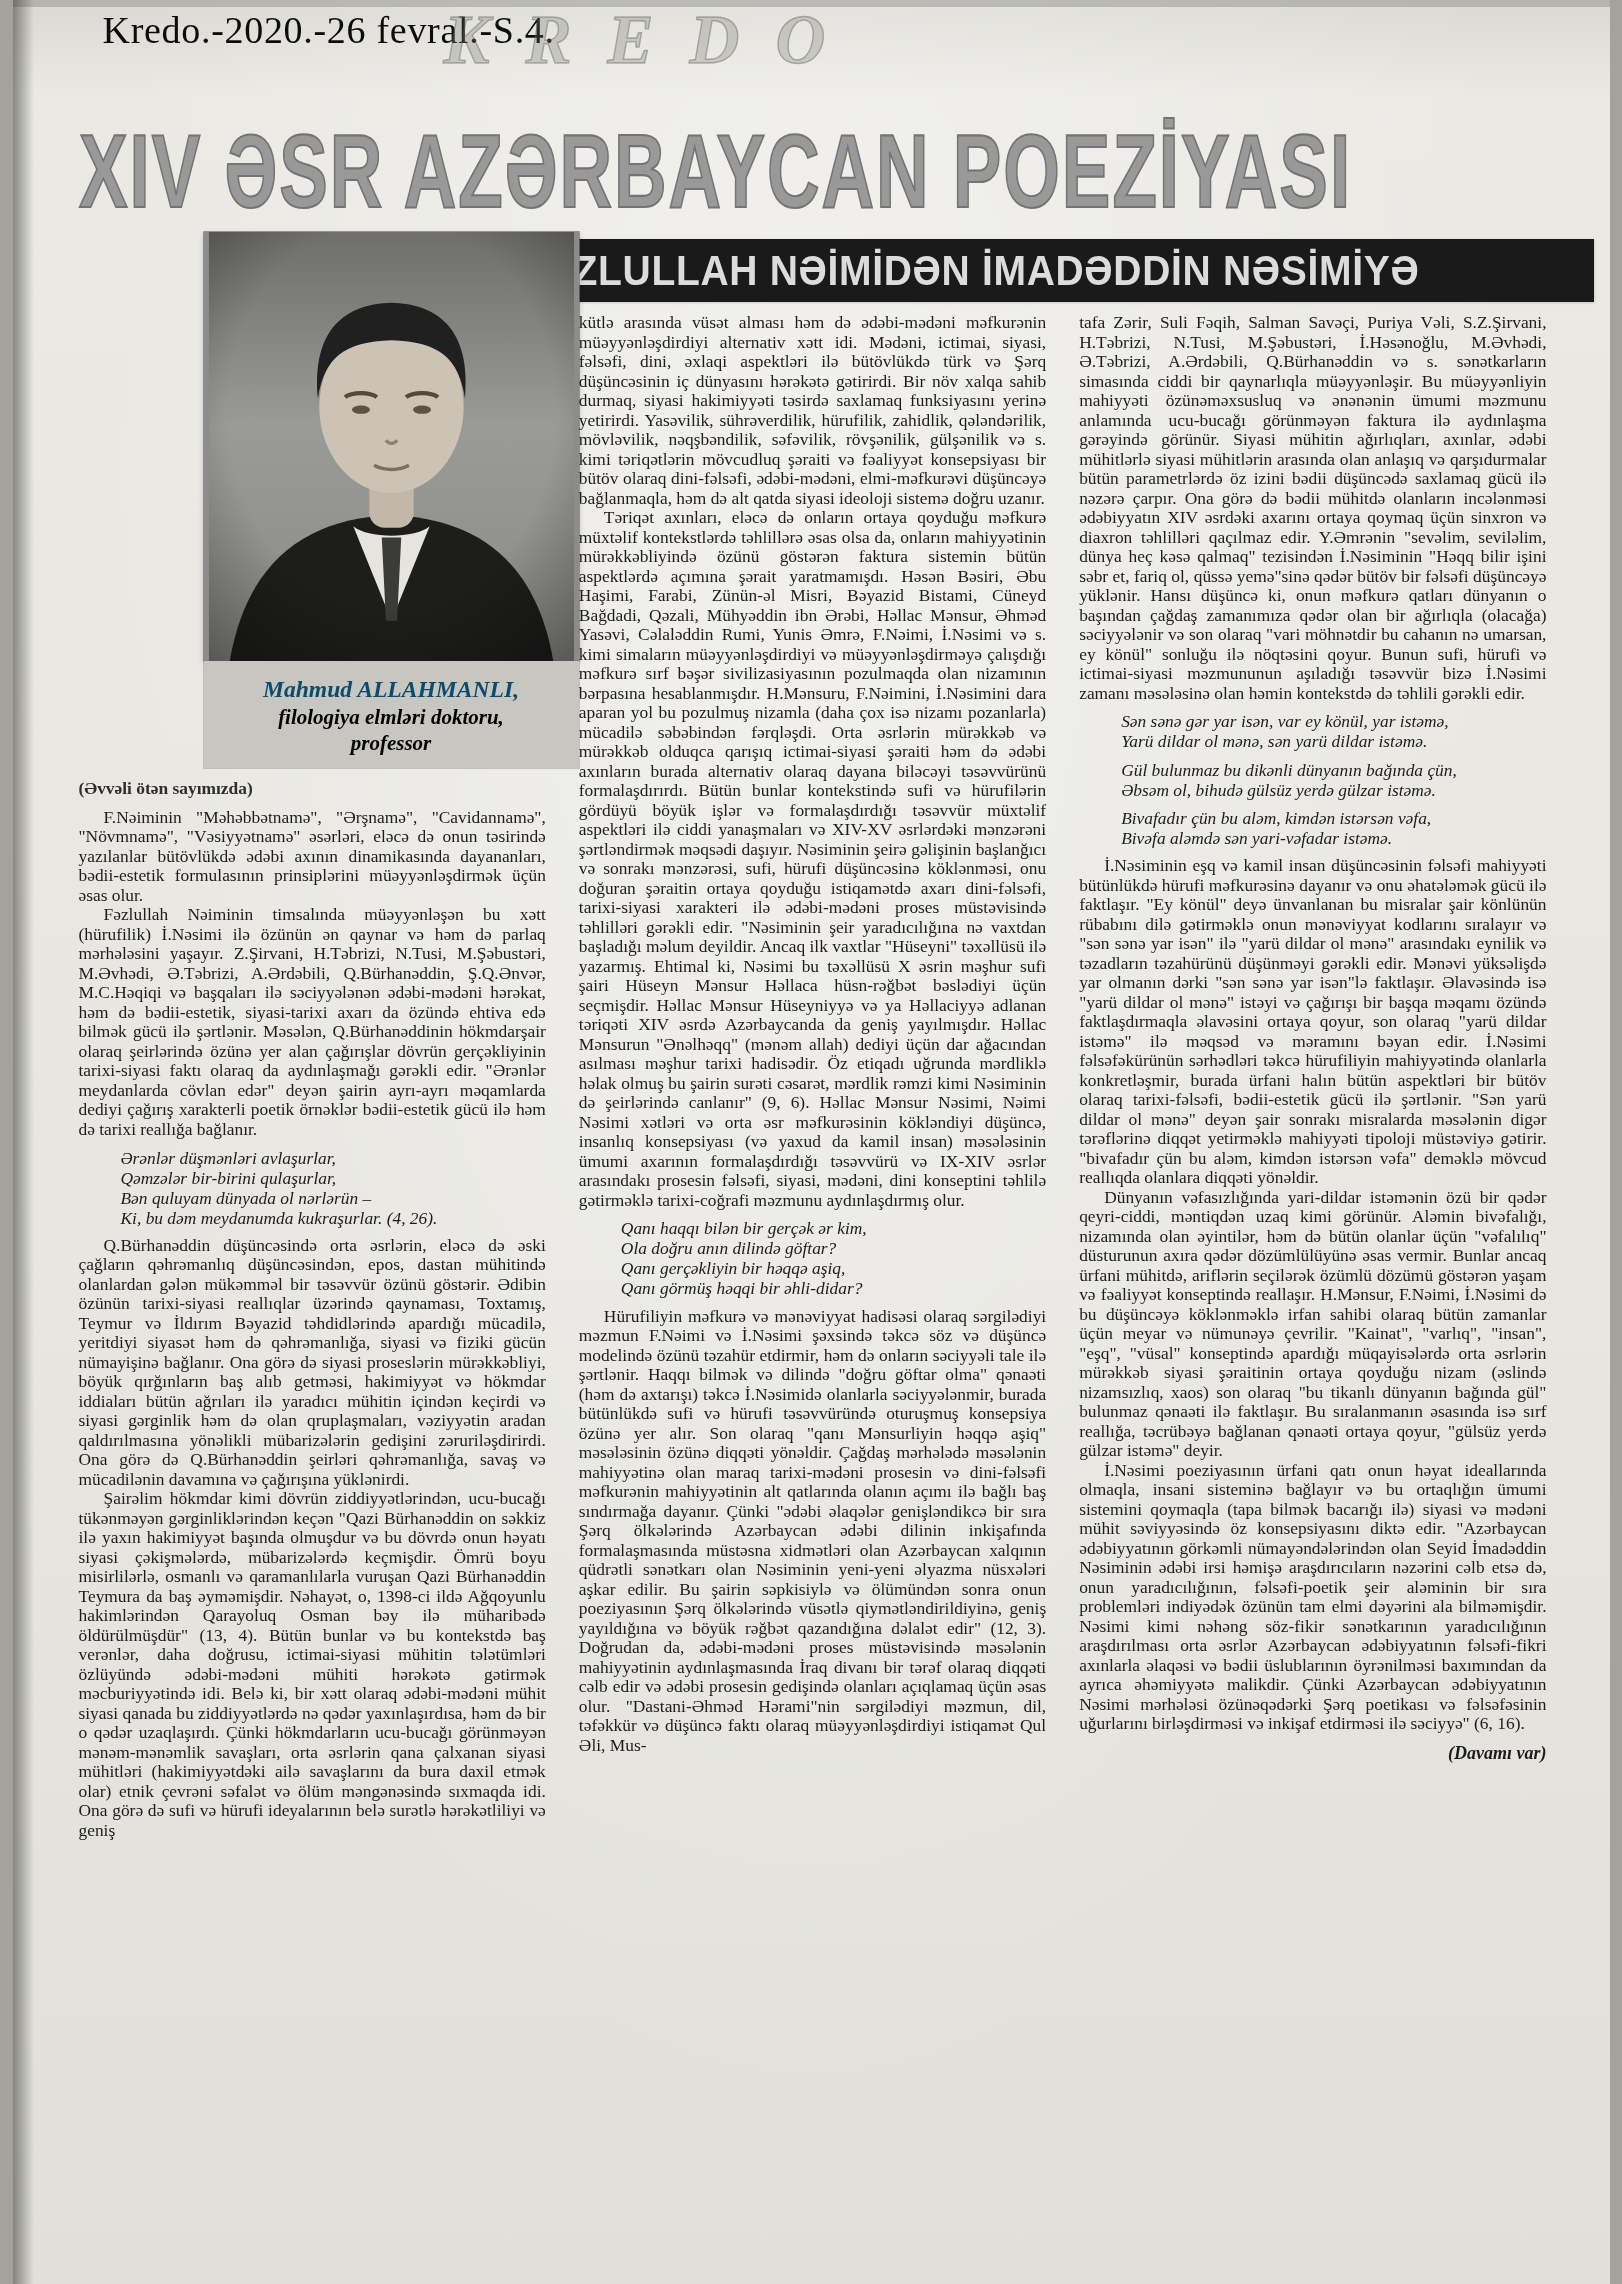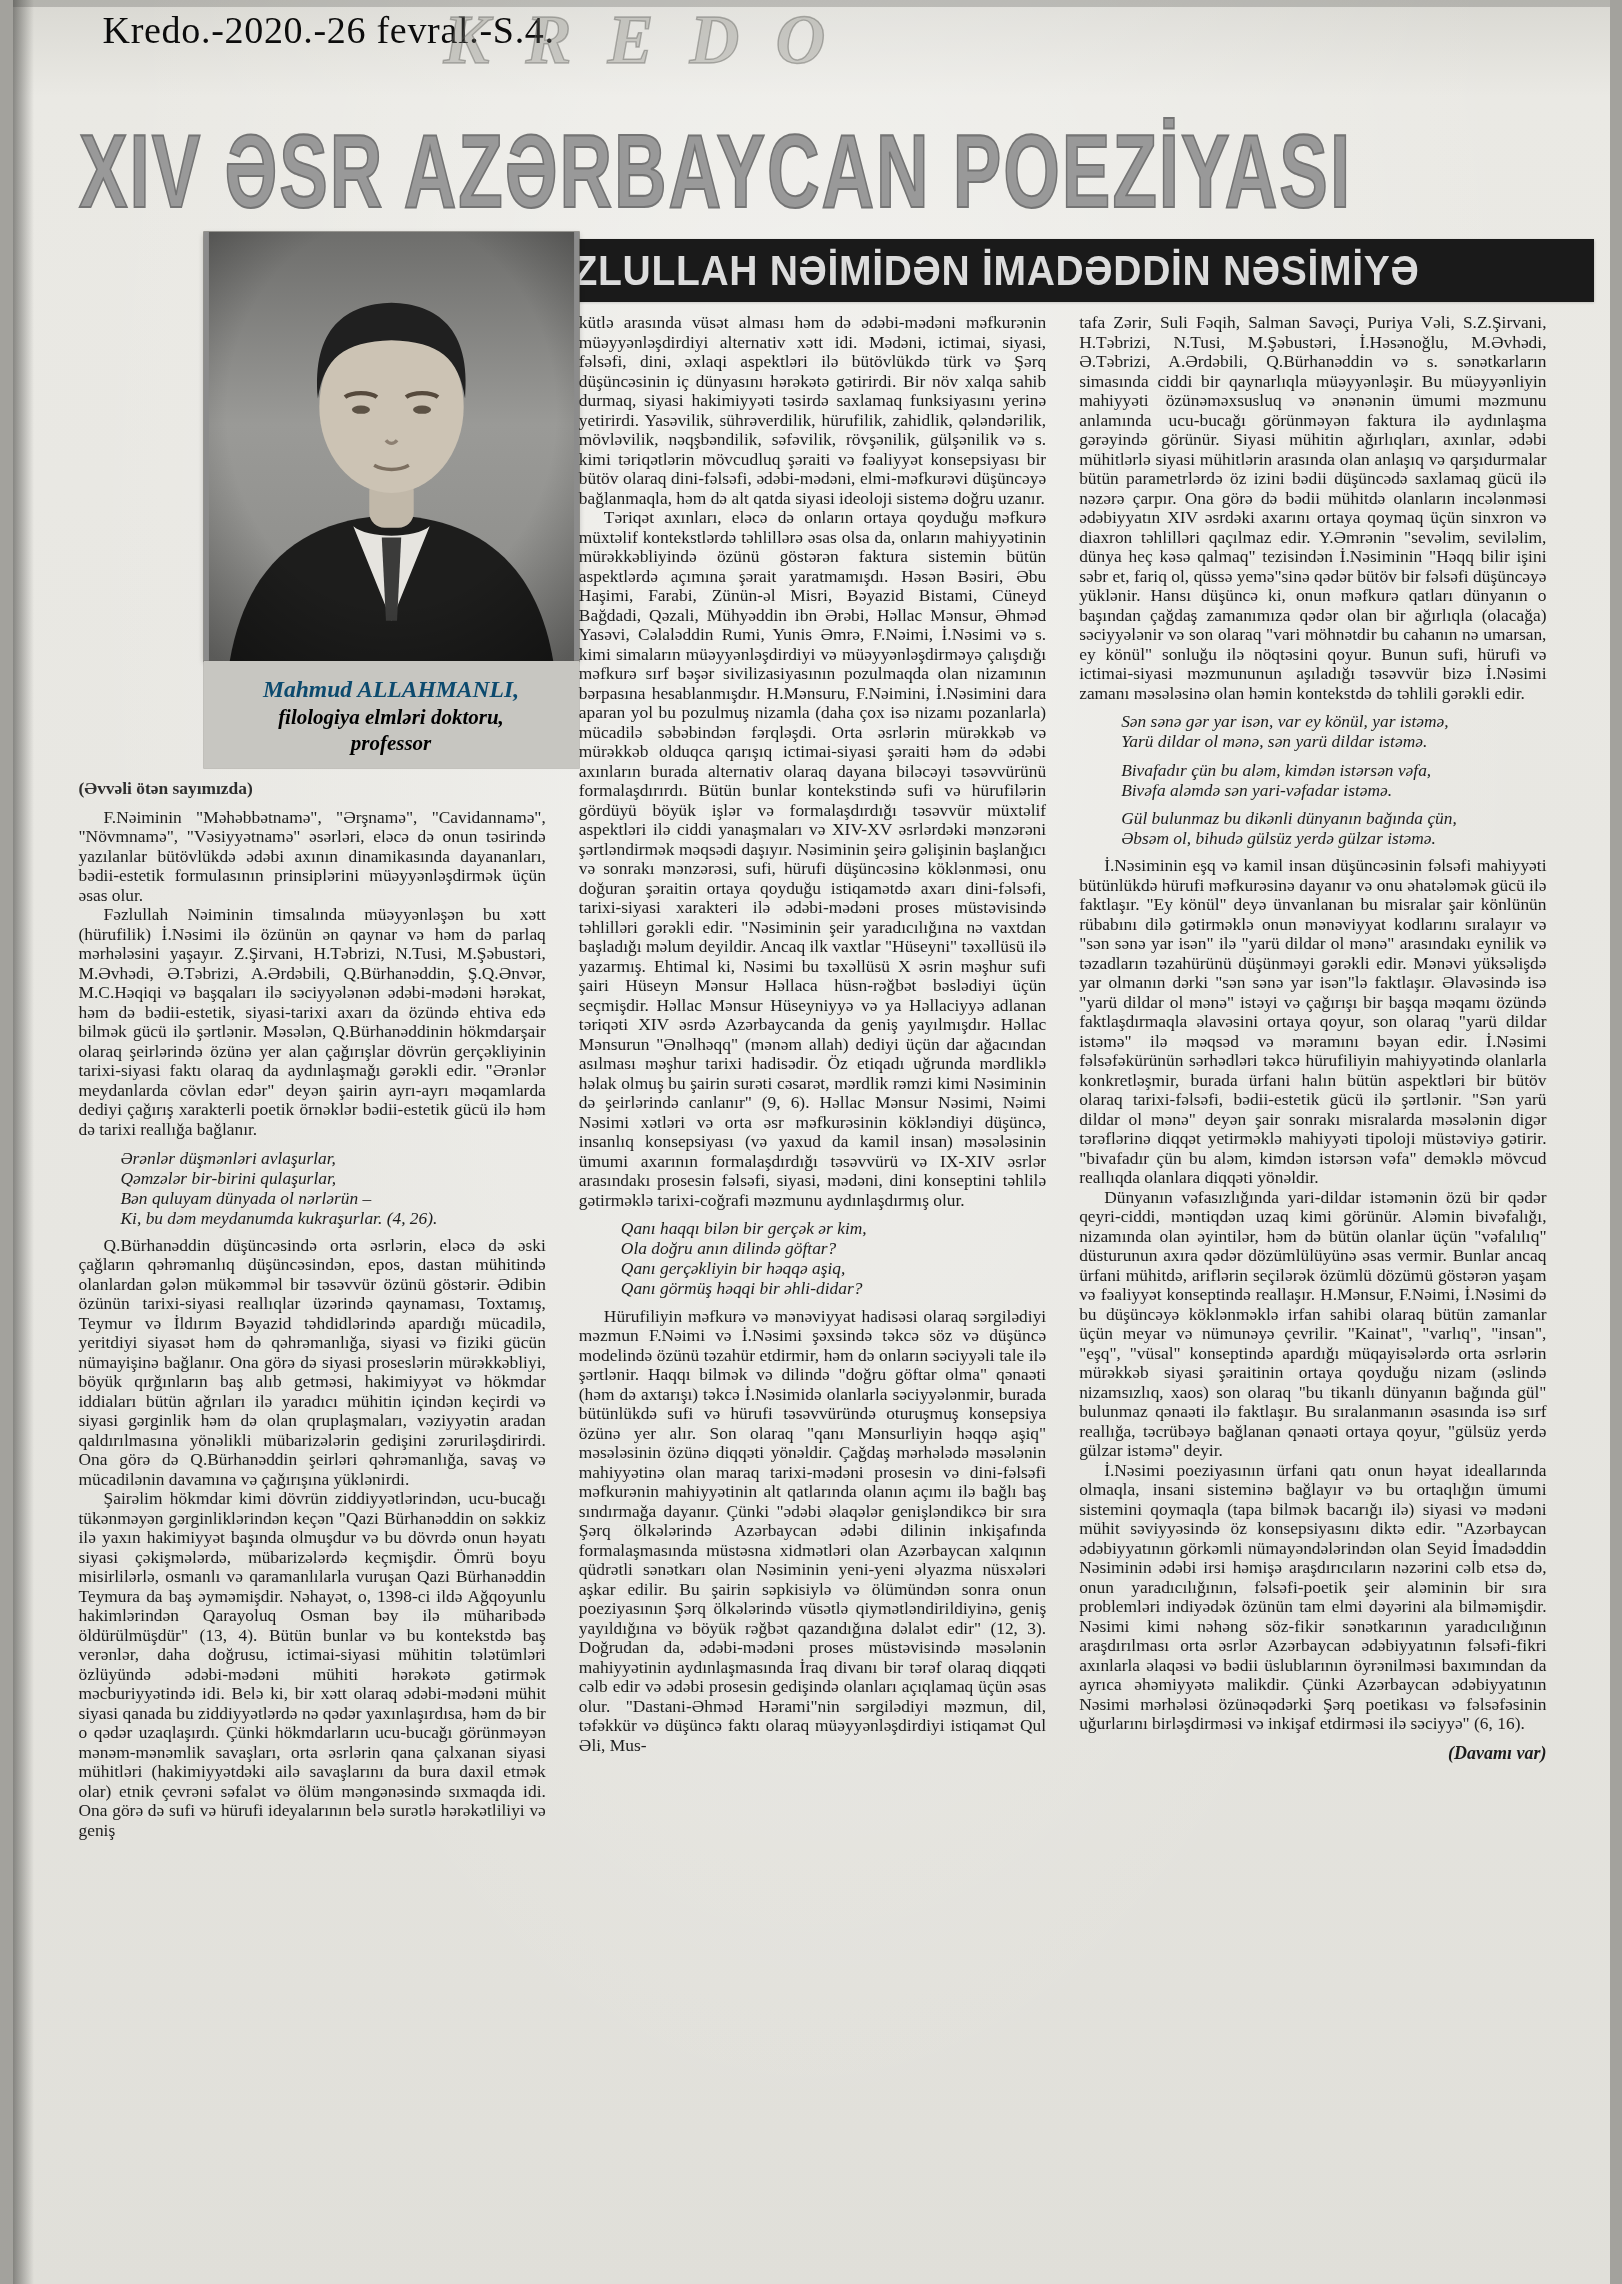--- a/index.html
+++ b/index.html
@@ -133,26 +133,26 @@
     </div>
 
     <div class="col">
       <div class="colflow">
           <p class="para cont">tafa Zərir, Suli Fəqih, Salman Savəçi, Puriya Vəli, S.Z.Şirvani, H.Təbrizi, N.Tusi, M.Şəbustəri, İ.Həsənoğlu, M.Əvhədi, Ə.Təbrizi, A.Ərdəbili, Q.Bürhanəddin və s. sənətkarların simasında ciddi bir qaynarlıqla müəyyənləşir. Bu müəyyənliyin mahiyyəti özünəməxsusluq və ənənənin ümumi məzmunu anlamında ucu-bucağı görünməyən faktura ilə aydınlaşma gərəyində görünür. Siyasi mühitin ağırlıqları, axınlar, ədəbi mühitlərlə siyasi mühitlərin arasında olan anlaşıq və qarşıdurmalar bütün parametrlərdə öz izini bədii düşüncədə saxlamaq gücü ilə nəzərə çarpır. Ona görə də bədii mühitdə olanların incələnməsi ədəbiyyatın XIV əsrdəki axarını ortaya qoymaq üçün sinxron və diaxron təhlilləri qaçılmaz edir. Y.Əmrənin "sevəlim, seviləlim, dünya heç kəsə qalmaq" tezisindən İ.Nəsiminin "Həqq bilir işini səbr et, fariq ol, qüssə yemə"sinə qədər bütöv bir fəlsəfi düşüncəyə yüklənir. Hansı düşüncə ki, onun məfkurə qatları dünyanın o başından çağdaş zamanımıza qədər olan bir ağırlıqla (olacağa) səciyyələnir və son olaraq "vari möhnətdir bu cahanın nə umarsan, ey könül" sonluğu ilə nöqtəsini qoyur. Bunun sufi, hürufi və ictimai-siyasi məzmununun aşıladığı təsəvvür bizə İ.Nəsimi zamanı məsələsinə olan həmin kontekstdə də təhlili gərəkli edir.</p>
           <div class="verse">
             <div class="verse-line">Sən sənə gər yar isən, var ey könül, yar istəmə,</div>
             <div class="verse-line">Yarü dildar ol mənə, sən yarü dildar istəmə.</div>
           </div>
           <div class="verse">
+            <div class="verse-line">Gül bulunmaz bu dikənli dünyanın bağında çün,</div>
+            <div class="verse-line">Əbsəm ol, bihudə gülsüz yerdə gülzar istəmə.</div>
+          </div>
+          <div class="verse">
             <div class="verse-line">Bivafadır çün bu aləm, kimdən istərsən vəfa,</div>
             <div class="verse-line">Bivəfa aləmdə sən yari-vəfadar istəmə.</div>
-          </div>
-          <div class="verse">
-            <div class="verse-line">Gül bulunmaz bu dikənli dünyanın bağında çün,</div>
-            <div class="verse-line">Əbsəm ol, bihudə gülsüz yerdə gülzar istəmə.</div>
           </div>
           <p class="para para">İ.Nəsiminin eşq və kamil insan düşüncəsinin fəlsəfi mahiyyəti bütünlükdə hürufi məfkurəsinə dayanır və onu əhatələmək gücü ilə faktlaşır. "Ey könül" deyə ünvanlanan bu misralar şair könlünün rübabını dilə gətirməklə onun mənəviyyat kodlarını sıralayır və "sən sənə yar isən" ilə "yarü dildar ol mənə" arasındakı eynilik və təzadların təzahürünü düşünməyi gərəkli edir. Mənəvi yüksəlişdə yar olmanın dərki "sən sənə yar isən"lə faktlaşır. Əlavəsində isə "yarü dildar ol mənə" istəyi və çağırışı bir başqa məqamı özündə faktlaşdırmaqla əlavəsini ortaya qoyur, son olaraq "yarü dildar istəmə" ilə məqsəd və məramını bəyan edir. İ.Nəsimi fəlsəfəkürünün sərhədləri təkcə hürufiliyin mahiyyətində olanlarla konkretləşmir, burada ürfani halın bütün aspektləri bir bütöv olaraq tarixi-fəlsəfi, bədii-estetik gücü ilə şərtlənir. "Sən yarü dildar ol mənə" deyən şair sonrakı misralarda məsələnin digər tərəflərinə diqqət yetirməklə mahiyyəti tipoloji müstəviyə gətirir. "bivafadır çün bu aləm, kimdən istərsən vəfa" deməklə mövcud reallıqda olanlara diqqəti yönəldir.</p>
           <p class="para para">Dünyanın vəfasızlığında yari-dildar istəmənin özü bir qədər qeyri-ciddi, məntiqdən uzaq kimi görünür. Aləmin bivəfalığı, nizamında olan əyintilər, həm də bütün olanlar üçün "vəfalılıq" düsturunun axıra qədər dözümlülüyünə əsas vermir. Bunlar ancaq ürfani mühitdə, ariflərin seçilərək özümlü dözümü göstərən yaşam və fəaliyyət konseptində reallaşır. H.Mənsur, F.Nəimi, İ.Nəsimi də bu düşüncəyə köklənməklə irfan sahibi olaraq bütün zamanlar üçün meyar və nümunəyə çevrilir. "Kainat", "varlıq", "insan", "eşq", "vüsal" konseptində apardığı müqayisələrdə orta əsrlərin mürəkkəb siyasi şəraitinin ortaya qoyduğu nizam (əslində nizamsızlıq, xaos) son olaraq "bu tikanlı dünyanın bağında gül" bulunmaz qənaəti ilə faktlaşır. Bu sıralanmanın əsasında isə sırf reallığa, təcrübəyə bağlanan qənaəti ortaya qoyur, "gülsüz yerdə gülzar istəmə" deyir.</p>
           <p class="para para">İ.Nəsimi poeziyasının ürfani qatı onun həyat ideallarında olmaqla, insani sisteminə bağlayır və bu ortaqlığın ümumi sistemini qoymaqla (tapa bilmək bacarığı ilə) siyasi və mədəni mühit səviyyəsində öz konsepsiyasını diktə edir. "Azərbaycan ədəbiyyatının görkəmli nümayəndələrindən olan Seyid İmadəddin Nəsiminin ədəbi irsi həmişə araşdırıcıların nəzərini cəlb etsə də, onun yaradıcılığının, fəlsəfi-poetik şeir aləminin bir sıra problemləri indiyədək özünün tam elmi dəyərini ala bilməmişdir. Nəsimi kimi nəhəng söz-fikir sənətkarının yaradıcılığının araşdırılması orta əsrlər Azərbaycan ədəbiyyatının fəlsəfi-fikri axınlarla əlaqəsi və bədii üslublarının öyrənilməsi baxımından da ayrıca əhəmiyyətə malikdir. Çünki Azərbaycan ədəbiyyatının Nəsimi mərhələsi özünəqədərki Şərq poetikası və fəlsəfəsinin uğurlarını birləşdirməsi və inkişaf etdirməsi ilə səciyyə" (6, 16).</p>
           <p class="para end">(Davamı var)</p>
         </div>
     </div>
   </div>
 </div>
 

